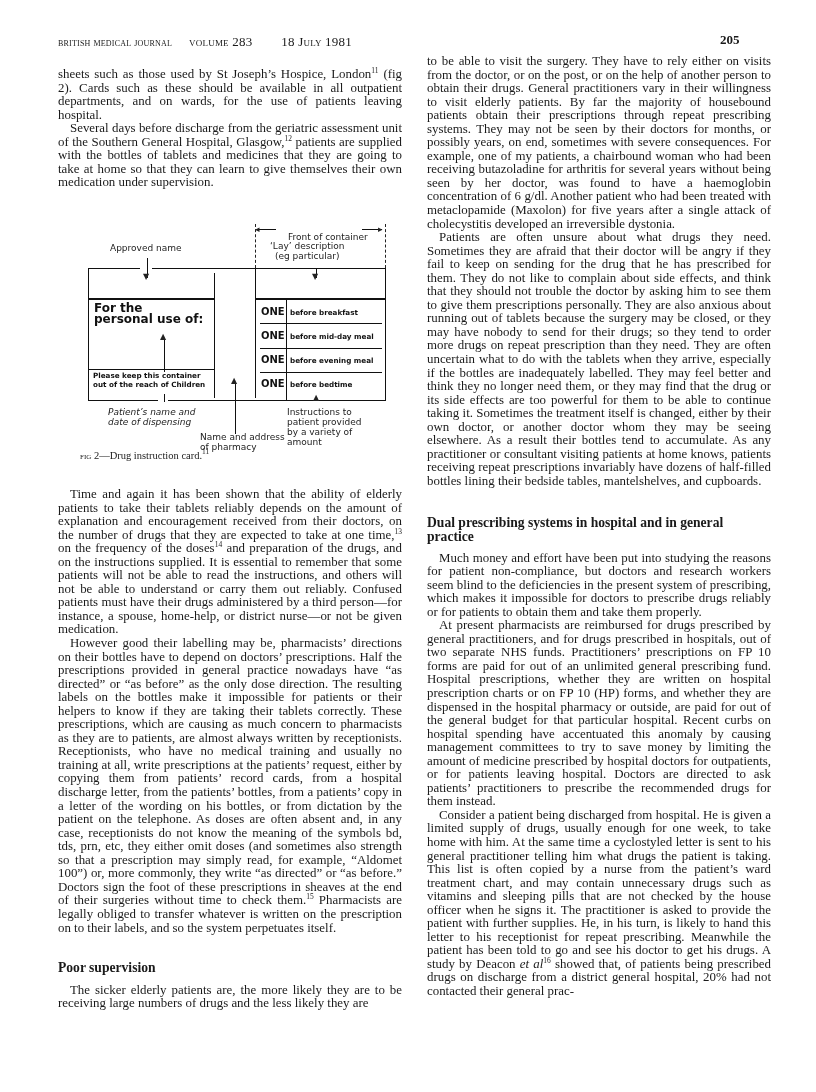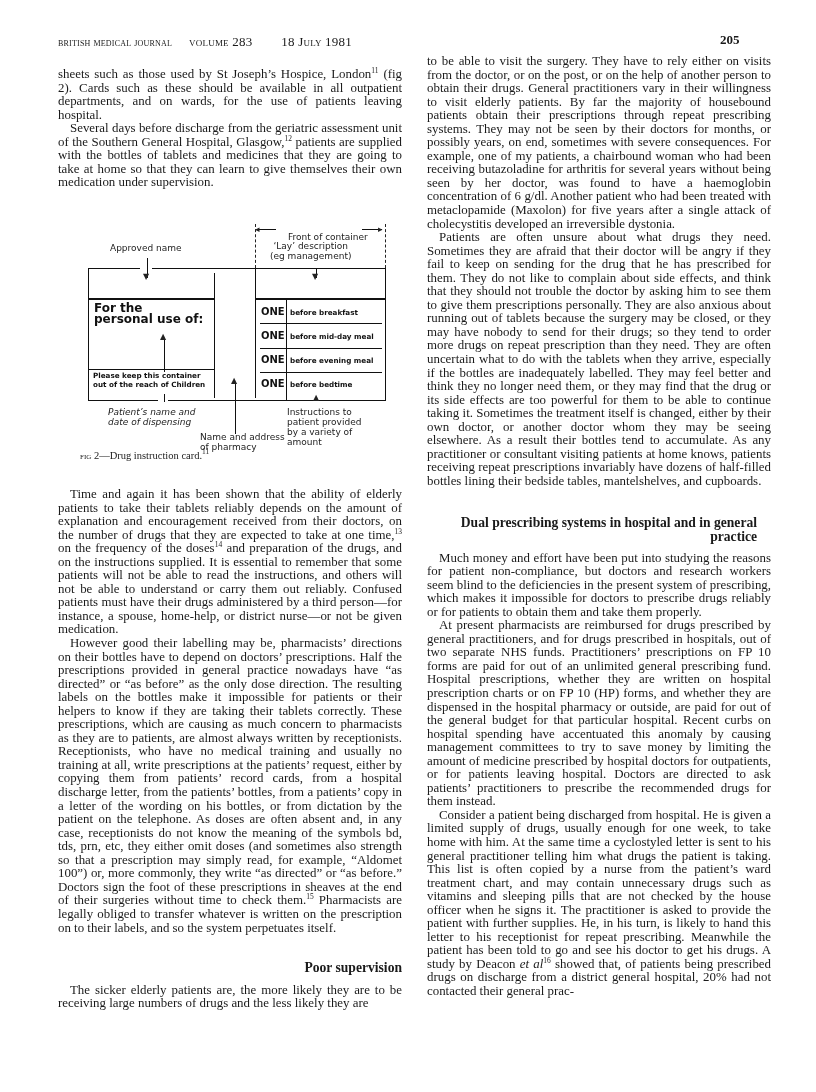--- a/index.html
+++ b/index.html
@@ -10,21 +10,21 @@
   .running-head .rh-vol { margin-left:14px; font-variant:small-caps; text-transform:lowercase; font-size:13px; }
   .running-head .rh-date { margin-left:26px; font-variant:small-caps; font-size:13px; }
   .page-number { position:absolute; top:32px; left:720px; font-weight:bold; font-size:13px; }
   .col { position:absolute; width:344px; font-size:12.9px; line-height:13.55px; text-align:justify; }
   .col p { margin:0; text-indent:12px; hyphens:auto; }
   .col p.noindent { text-indent:0; }
   #col-left-top { left:58px; top:68px; }
   #col-left-bottom { left:58px; top:488px; }
   #col-right { left:427px; top:55px; }
   sup { font-size:7.5px; line-height:0; vertical-align:5px; }
-  .section-heading { font-weight:bold; font-size:13.6px; line-height:14.5px; margin:0; text-indent:0 !important; text-align:right; }
+  .section-heading { font-weight:bold; font-size:13.6px; line-height:14.5px; margin:0; text-indent:0 !important; text-align:left; }
   #heading-poor { margin-top:26px; margin-bottom:8px; }
   #heading-dual { margin-top:27px; margin-bottom:7px; width:330px; }
   .figure { position:absolute; left:80px; top:210px; width:330px; height:250px; }
   .fig-label { position:absolute; font-size:9px; line-height:10px; color:#222; font-family:"DejaVu Sans","Liberation Sans",sans-serif; }
   .fig-bold { position:absolute; font-family:"DejaVu Sans","Liberation Sans",sans-serif; font-weight:bold; color:#111; }
   .fig-caption { position:absolute; left:0; top:240px; font-size:10.5px; }
   .fig-caption .fig-num { font-variant:small-caps; text-transform:lowercase; }
   .line { position:absolute; background:#111; }
   .dash-v { position:absolute; width:0; border-left:1px dashed #222; }
 </style>
@@ -47,21 +47,21 @@
 
   <div class="dash-v" style="left:175px; top:14px; height:44px;"></div>
   <div class="dash-v" style="left:305px; top:14px; height:44px;"></div>
   <div class="line" style="left:178px; top:19px; width:18px; height:1px;"></div>
   <div class="fig-label" style="left:175px; top:14px; font-size:9px;">◂</div>
   <div class="fig-label" style="left:198px; top:22px;margin-left:10px;">Front of container</div>
   <div class="line" style="left:282px; top:19px; width:20px; height:1px;"></div>
   <div class="fig-label" style="left:298px; top:14px;">▸</div>
 
   <div class="fig-label" style="left:30px; top:33px;">Approved name</div>
-  <div class="fig-label" style="left:190px; top:31px; text-align:center;"><span>‘Lay’ description</span><br><span>(eg management)</span></div>
+  <div class="fig-label" style="left:190px; top:31px; text-align:center;"><span>‘Lay’ description</span><br><span>(eg particular)</span></div>
 
   <div class="line" style="left:67px; top:48px; width:1px; height:20px;"></div>
   <div class="fig-label" style="left:63px; top:62px; font-size:8px;">▼</div>
   <div class="line" style="left:236px; top:58px; width:1px; height:10px;"></div>
   <div class="fig-label" style="left:232px; top:62px; font-size:8px;">▼</div>
 
   <div class="line" style="left:8px; top:58px; width:1px; height:132px;"></div>
   <div class="line" style="left:8px; top:58px; width:52px; height:1px;"></div>
   <div class="line" style="left:72px; top:58px; width:234px; height:1px;"></div>
   <div class="line" style="left:305px; top:58px; width:1px; height:132px;"></div>

